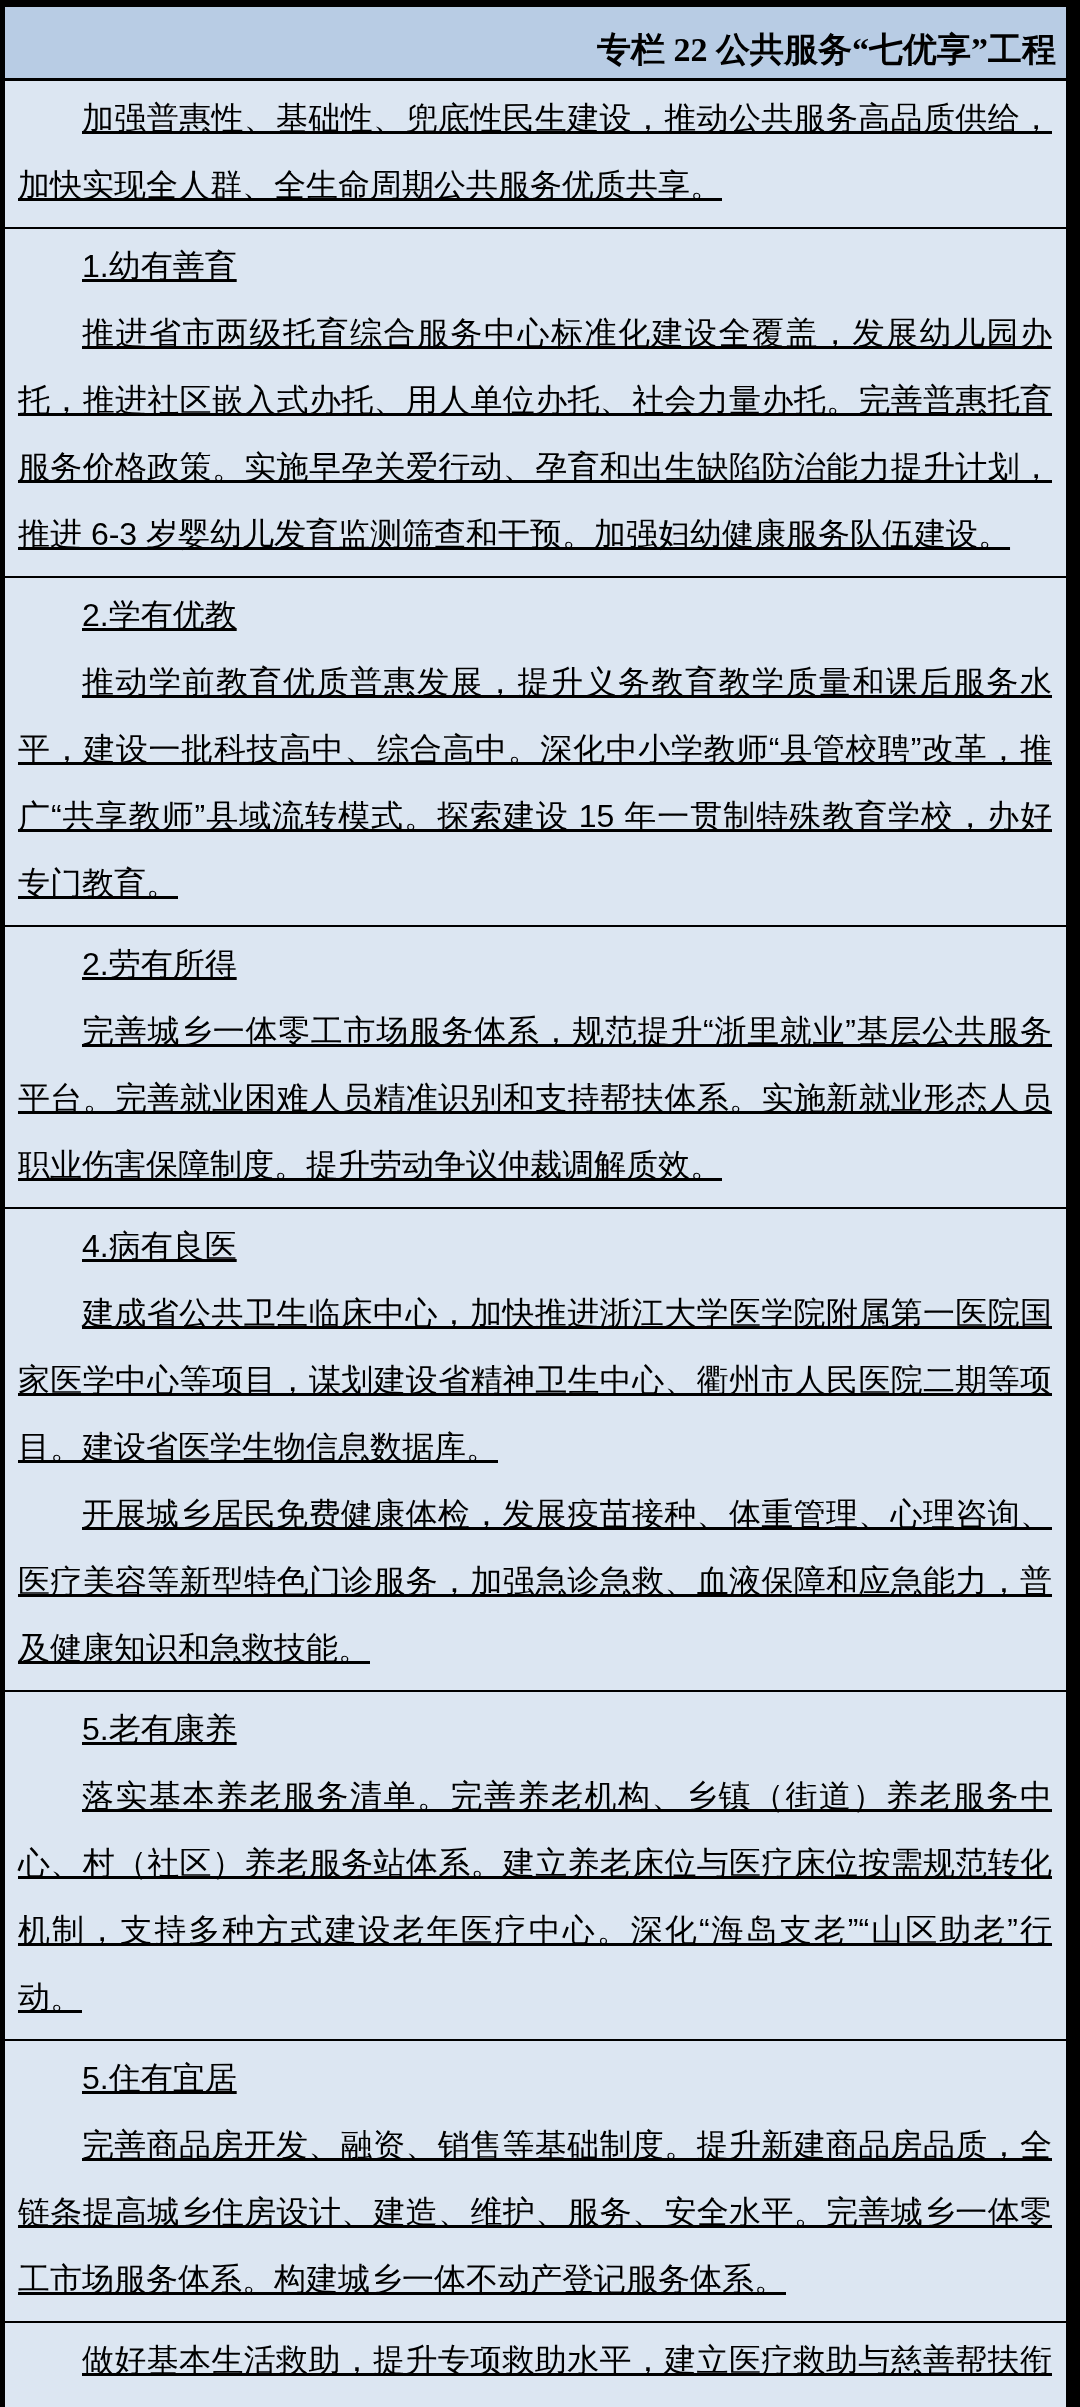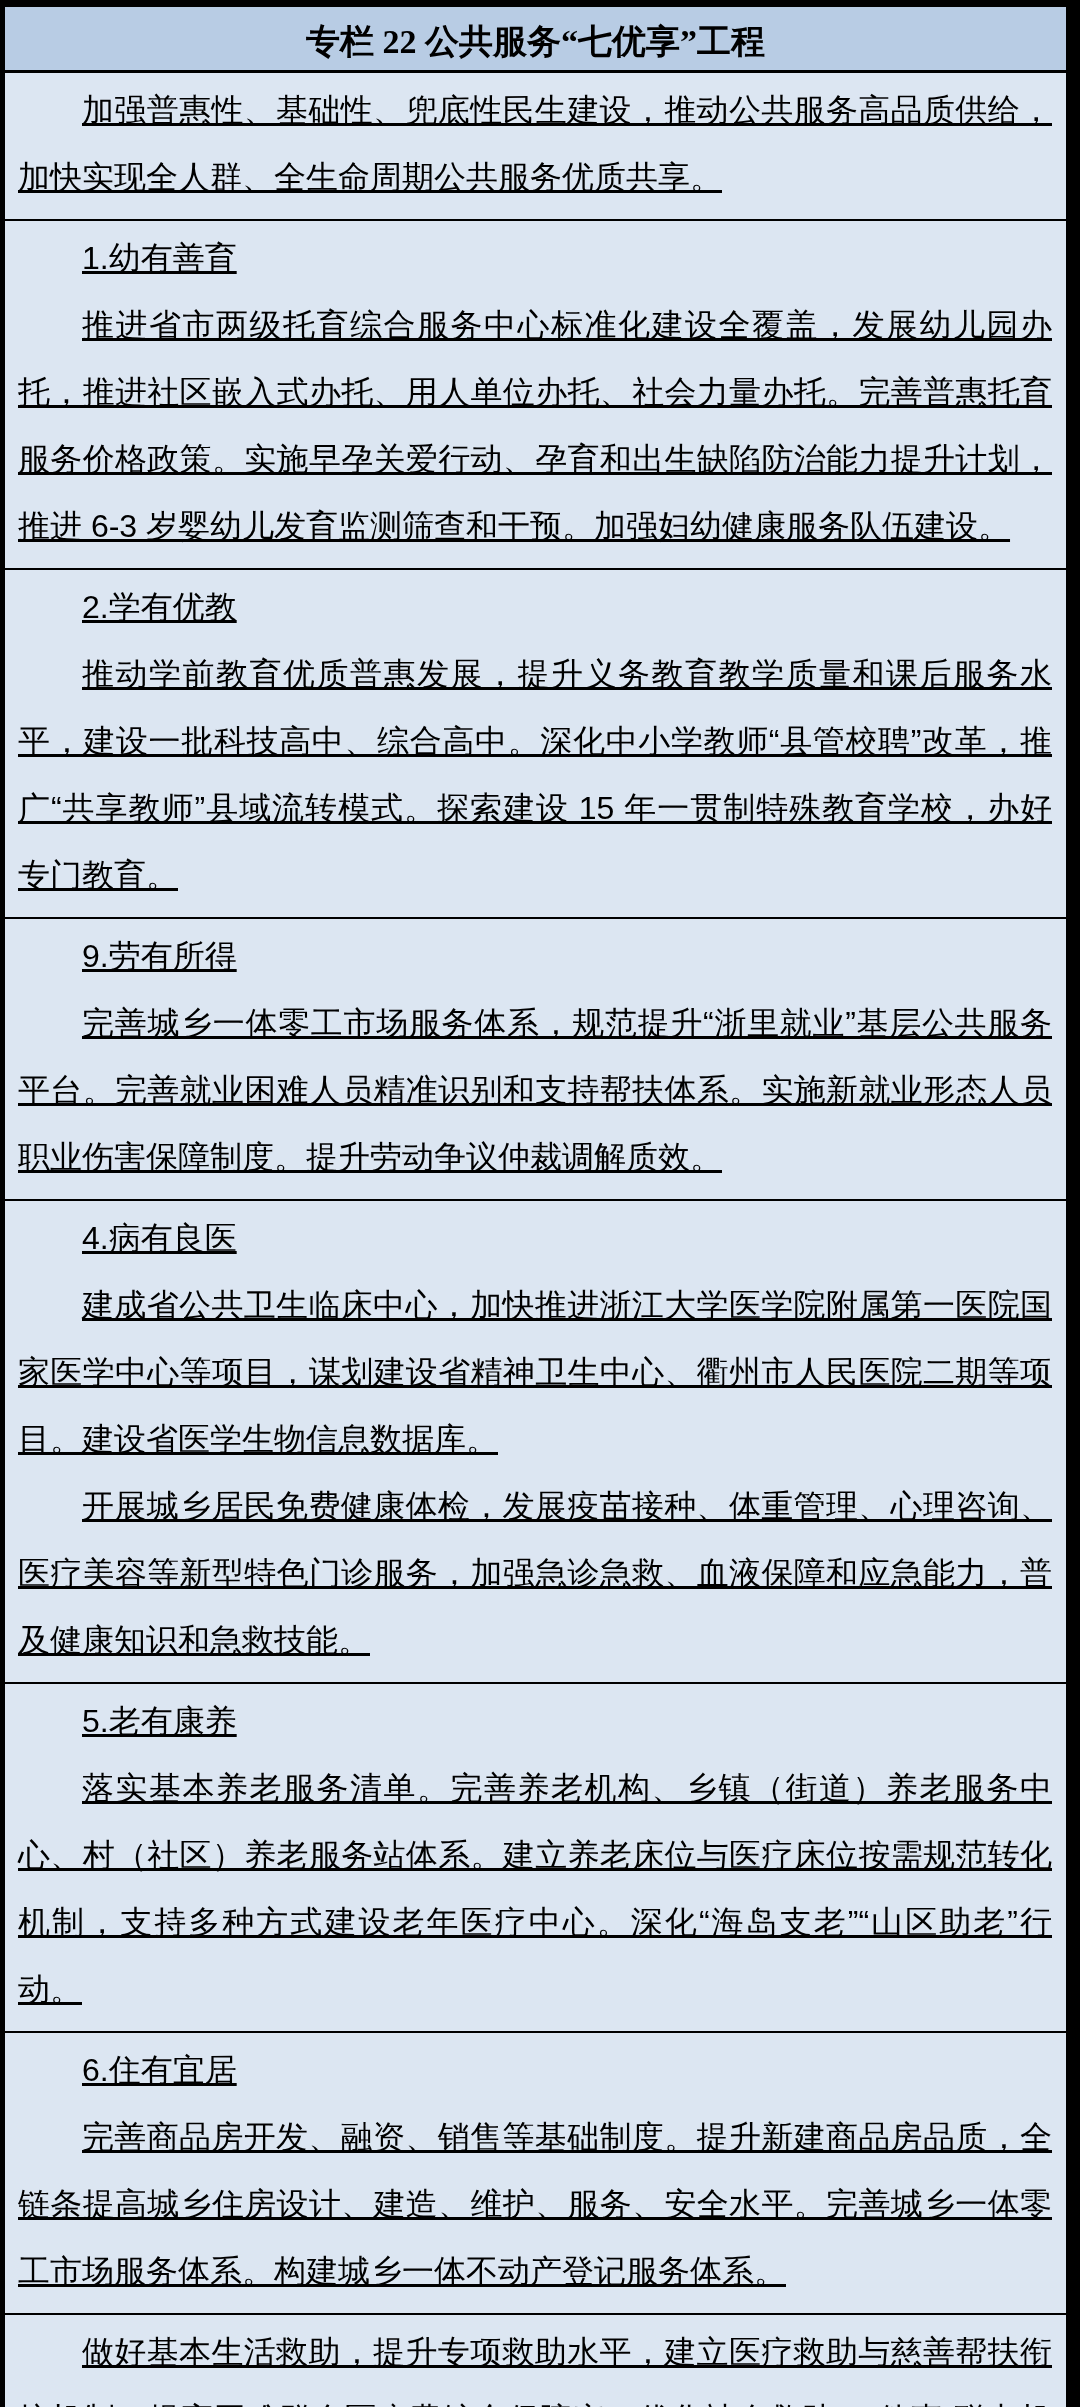--- a/index.html
+++ b/index.html
@@ -16,26 +16,26 @@
     background:#000;
     padding:7px 14px 9px 5px;
   }
   .panel{
     background:var(--body-bg);
     color:var(--text-color);
   }
   .panel-header{
     background:var(--header-bg);
     border-bottom:3px solid var(--line-color);
-    text-align:center;
+    text-align:right;
     font-family:"Liberation Serif",serif;
     font-weight:bold;
     font-size:34px;
     line-height:50px;
-    padding:10px 10px 3px 10px;
+    padding:18px 10px 3px 10px;
   }
   .row{
     border-bottom:2px solid var(--line-color);
     padding:4px 14px 8px 13px;
     font-size:32px;
     line-height:67px;
     text-align:justify;
   }
   .row:last-child{border-bottom:none;}
   .para,.heading{
@@ -63,37 +63,37 @@
       <p class="heading">1.幼有善育</p>
       <p class="para">推进省市两级托育综合服务中心标准化建设全覆盖，发展幼儿园办托，推进社区嵌入式办托、用人单位办托、社会力量办托。完善普惠托育服务价格政策。实施早孕关爱行动、孕育和出生缺陷防治能力提升计划，推进 6-3 岁婴幼儿发育监测筛查和干预。加强妇幼健康服务队伍建设。</p>
     </div>
 
     <div class="row">
       <p class="heading">2.学有优教</p>
       <p class="para">推动学前教育优质普惠发展，提升义务教育教学质量和课后服务水平，建设一批科技高中、综合高中。深化中小学教师“县管校聘”改革，推广“共享教师”县域流转模式。探索建设 15 年一贯制特殊教育学校，办好专门教育。</p>
     </div>
 
     <div class="row">
-      <p class="heading">9.劳有所得</p>
+      <p class="heading">2.劳有所得</p>
       <p class="para">完善城乡一体零工市场服务体系，规范提升“浙里就业”基层公共服务平台。完善就业困难人员精准识别和支持帮扶体系。实施新就业形态人员职业伤害保障制度。提升劳动争议仲裁调解质效。</p>
     </div>
 
     <div class="row">
       <p class="heading">4.病有良医</p>
       <p class="para">建成省公共卫生临床中心，加快推进浙江大学医学院附属第一医院国家医学中心等项目，谋划建设省精神卫生中心、衢州市人民医院二期等项目。建设省医学生物信息数据库。</p>
       <p class="para">开展城乡居民免费健康体检，发展疫苗接种、体重管理、心理咨询、医疗美容等新型特色门诊服务，加强急诊急救、血液保障和应急能力，普及健康知识和急救技能。</p>
     </div>
 
     <div class="row">
       <p class="heading">5.老有康养</p>
       <p class="para">落实基本养老服务清单。完善养老机构、乡镇（街道）养老服务中心、村（社区）养老服务站体系。建立养老床位与医疗床位按需规范转化机制，支持多种方式建设老年医疗中心。深化“海岛支老”“山区助老”行动。</p>
     </div>
 
     <div class="row">
-      <p class="heading">6.住有宜居</p>
+      <p class="heading">5.住有宜居</p>
       <p class="para">完善商品房开发、融资、销售等基础制度。提升新建商品房品质，全链条提高城乡住房设计、建造、维护、服务、安全水平。完善城乡一体零工市场服务体系。构建城乡一体不动产登记服务体系。</p>
     </div>
 
     <div class="row">
       <p class="para">做好基本生活救助，提升专项救助水平，建立医疗救助与慈善帮扶衔接机制，提高困难群众医疗费综合保障率。优化社会救助“一件事”联办机制，推动群团组织、社会力量等参与救助帮扶。</p>
     </div>
 
   </div>
 </div>
 

